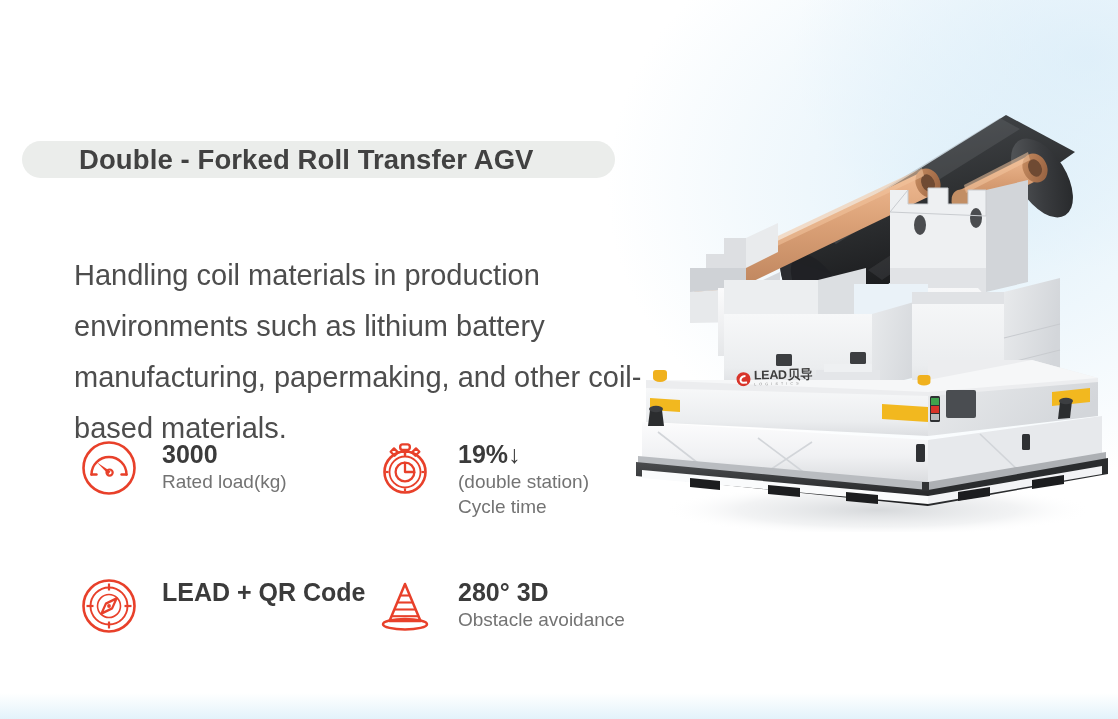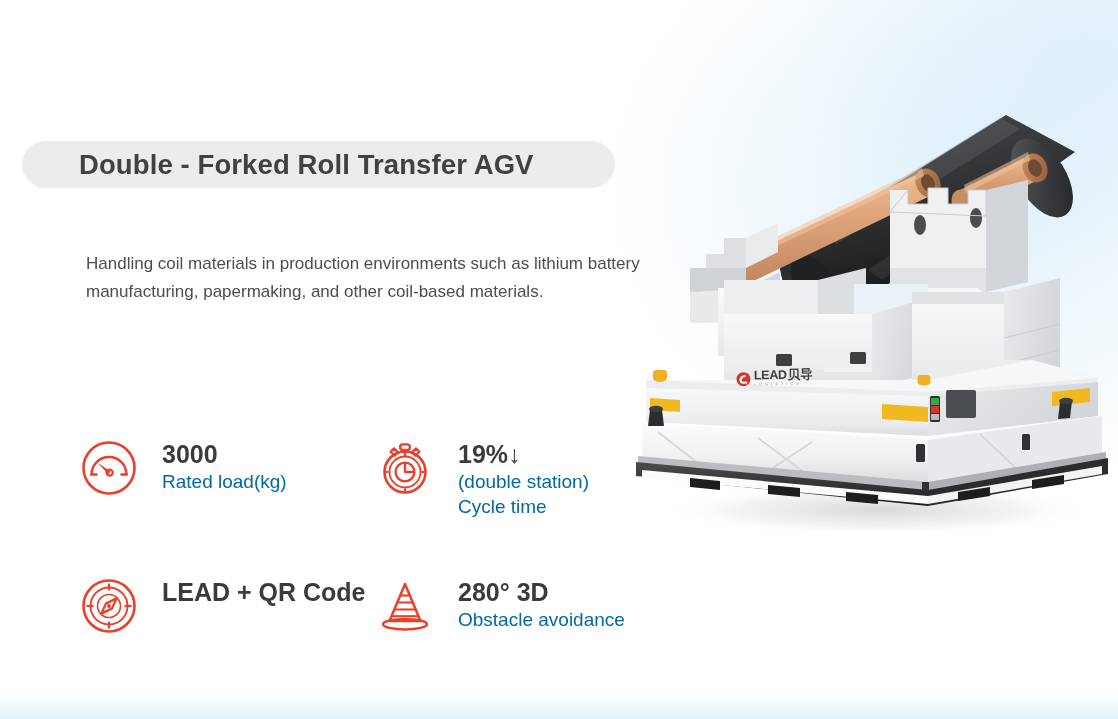--- a/index.html
+++ b/index.html
@@ -38,43 +38,43 @@
     background: linear-gradient(to top, rgba(224,241,250,0.9) 0%, rgba(255,255,255,0) 100%);
     pointer-events: none;
   }
 
   
   .title-pill {
     position: absolute;
     left: 22px;
     top: 141px;
     width: 593px;
-    height: 47px;
+    height: 37px;
     border-radius: 27px;
     background: #ebedeb;
     display: flex;
     align-items: center;
   }
   .title-text {
     margin-left: 57px;
     font-size: 27.5px;
     font-weight: bold;
     color: #414141;
     letter-spacing: 0.1px;
     white-space: nowrap;
   }
 
   
   .description {
     position: absolute;
-    left: 86px;
+    left: 74px;
     top: 250px;
     width: 570px;
-    font-size: 17px;
-    line-height: 28px;
+    font-size: 29px;
+    line-height: 51px;
     color: #4d4d4d;
     font-weight: 400;
   }
 
   
   .specs {
     position: absolute;
     left: 80px;
     top: 437px;
     width: 560px;
@@ -106,21 +106,21 @@
   }
   .spec-value {
     font-size: 25px;
     font-weight: bold;
     color: #3b3b3b;
     line-height: 29px;
     white-space: nowrap;
   }
   .spec-label {
     font-size: 19px;
-    color: #0369a1;
+    color: #737373;
     line-height: 25px;
     white-space: nowrap;
     font-weight: 400;
   }
 
   
   .product {
     position: absolute;
     left: 628px;
     top: 92px;

